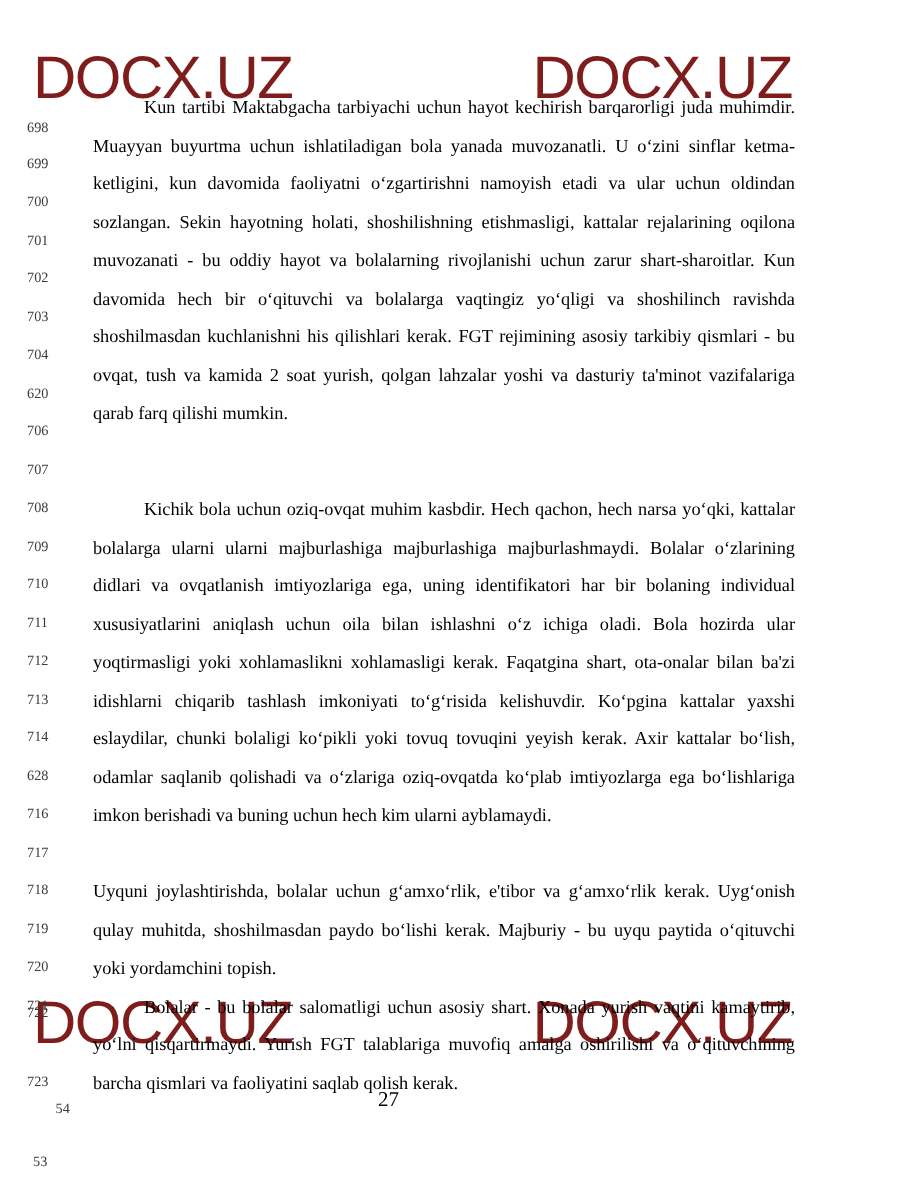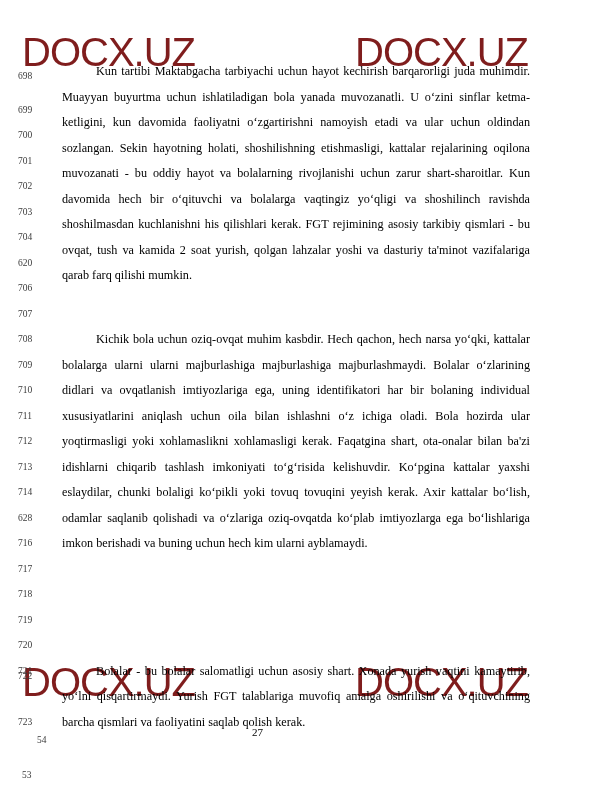--- a/index.html
+++ b/index.html
@@ -65,21 +65,21 @@
     text-align: justify;
     text-indent: 0;
   }
   .indent { display: inline-block; width: 34px; }
 
   
   .footer-num {
     position: absolute;
     left: 252px;
     top: 726px;
-    font-size: 11px;
+    font-size: 14px;
     font-family: "Liberation Serif", serif;
     color: #000;
   }
   .footer-lineno {
     position: absolute;
     left: 22px;
     font-size: 9.5px;
     color: #3a3a3a;
     font-family: "Liberation Serif", serif;
   }
@@ -90,21 +90,21 @@
 <body>
 
 <div class="page">
 
   <div class="watermark wm-1">DOCX.UZ</div>
   <div class="watermark wm-2">DOCX.UZ</div>
   <div class="watermark wm-3">DOCX.UZ</div>
   <div class="watermark wm-4">DOCX.UZ</div>
 
   <div>
-    <div class="lineno" style="top:64px">698</div>
+    <div class="lineno" style="top:74px">698</div>
     <div class="lineno" style="top:97.5px">699</div>
     <div class="lineno" style="top:123px">700</div>
     <div class="lineno" style="top:148.5px">701</div>
     <div class="lineno" style="top:174px">702</div>
     <div class="lineno" style="top:199.5px">703</div>
     <div class="lineno" style="top:225px">704</div>
     <div class="lineno" style="top:250.5px">620</div>
     <div class="lineno" style="top:276px">706</div>
     <div class="lineno" style="top:301.5px">707</div>
 
@@ -129,20 +129,23 @@
   </div>
 
   <div class="para" style="top:59px">
     <p><span class="indent"></span><span>Kun tartibi Maktabgacha tarbiyachi uchun hayot kechirish barqarorligi juda muhimdir. Muayyan buyurtma uchun ishlatiladigan bola yanada muvozanatli. U o‘zini sinflar ketma-ketligini, kun davomida faoliyatni o‘zgartirishni namoyish etadi va ular uchun oldindan sozlangan. Sekin hayotning holati, shoshilishning etishmasligi, kattalar rejalarining oqilona muvozanati - bu oddiy hayot va bolalarning rivojlanishi uchun zarur shart-sharoitlar. Kun davomida hech bir o‘qituvchi va bolalarga vaqtingiz yo‘qligi va shoshilinch ravishda shoshilmasdan kuchlanishni his qilishlari kerak. FGT rejimining asosiy tarkibiy qismlari - bu ovqat, tush va kamida 2 soat yurish, qolgan lahzalar yoshi va dasturiy ta'minot vazifalariga qarab farq qilishi mumkin.</span></p>
   </div>
 
   <div class="para" style="top:327px">
     <p><span class="indent"></span><span>Kichik bola uchun oziq-ovqat muhim kasbdir. Hech qachon, hech narsa yo‘qki, kattalar bolalarga ularni ularni majburlashiga majburlashiga majburlashmaydi. Bolalar o‘zlarining didlari va ovqatlanish imtiyozlariga ega, uning identifikatori har bir bolaning individual xususiyatlarini aniqlash uchun oila bilan ishlashni o‘z ichiga oladi. Bola hozirda ular yoqtirmasligi yoki xohlamaslikni xohlamasligi kerak. Faqatgina shart, ota-onalar bilan ba'zi idishlarni chiqarib tashlash imkoniyati to‘g‘risida kelishuvdir. Ko‘pgina kattalar yaxshi eslaydilar, chunki bolaligi ko‘pikli yoki tovuq tovuqini yeyish kerak. Axir kattalar bo‘lish, odamlar saqlanib qolishadi va o‘zlariga oziq-ovqatda ko‘plab imtiyozlarga ega bo‘lishlariga imkon berishadi va buning uchun hech kim ularni ayblamaydi.</span></p>
   </div>
 
+  <div class="para" style="top:582px">
+    <p><span>Uyquni joylashtirishda, bolalar uchun g‘amxo‘rlik, e'tibor va g‘amxo‘rlik kerak. Uyg‘onish qulay muhitda, shoshilmasdan paydo bo‘lishi kerak. Majburiy - bu uyqu paytida o‘qituvchi yoki yordamchini topish.</span></p>
+  </div>
 
   <div class="para" style="top:658.5px">
     <p><span class="indent"></span><span>Bolalar - bu bolalar salomatligi uchun asosiy shart. Xonada yurish vaqtini kamaytirib, yo‘lni qisqartirmaydi. Yurish FGT talablariga muvofiq amalga oshirilishi va o‘qituvchining barcha qismlari va faoliyatini saqlab qolish kerak.</span></p>
   </div>
 
   <div class="footer-num">27</div>
   <div class="footer-lineno fl-1">53</div>
   <div class="footer-lineno fl-2">54</div>
 
 </div>

